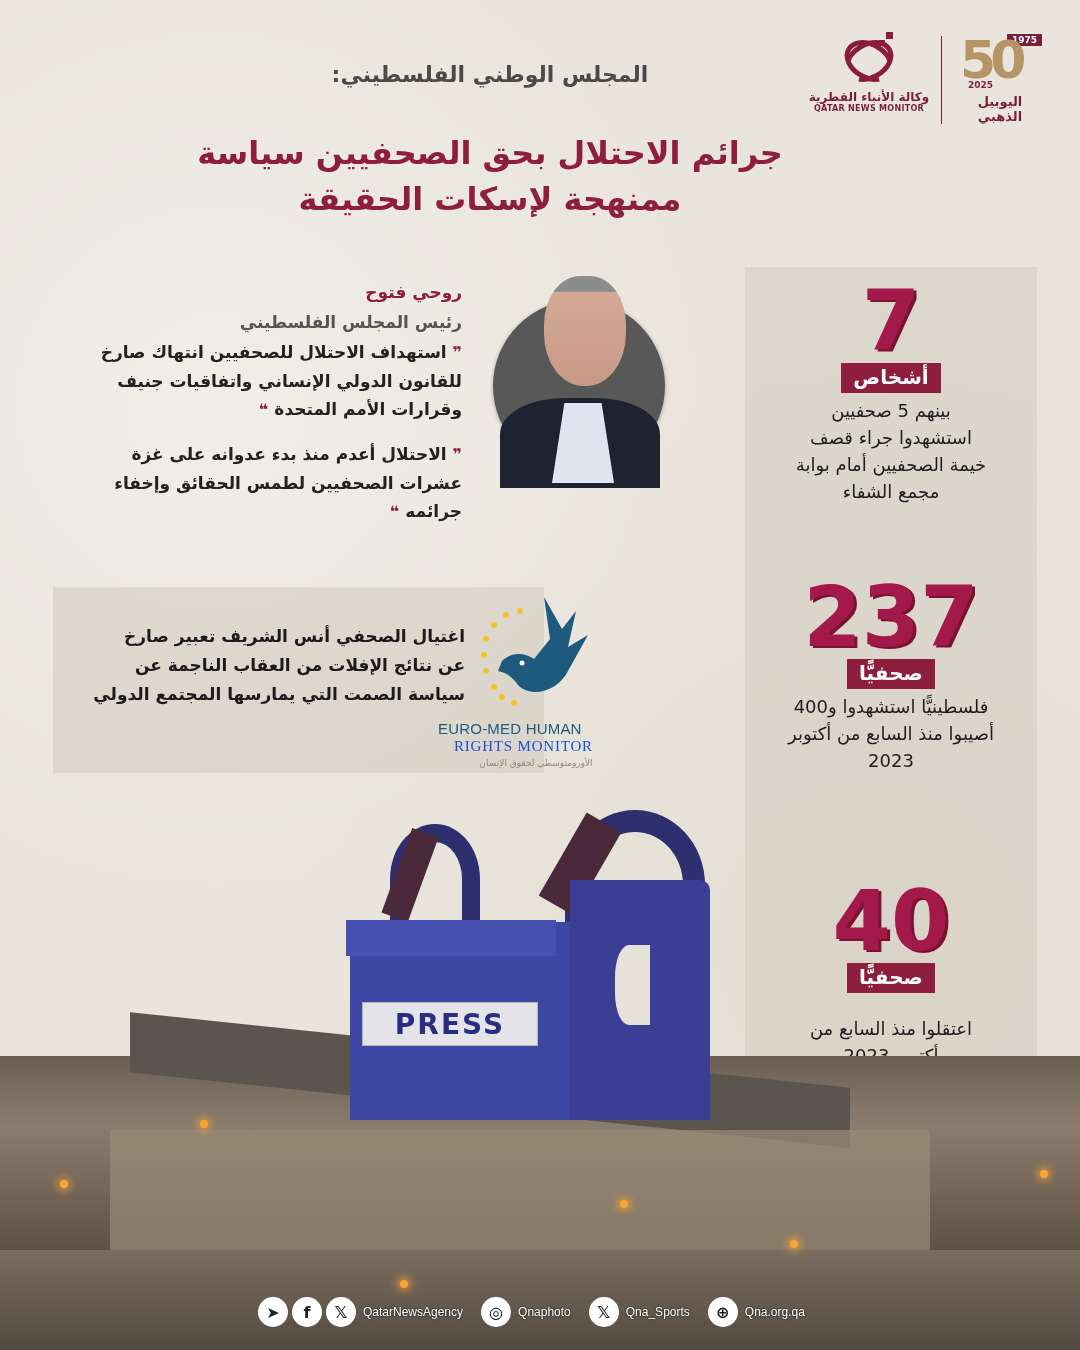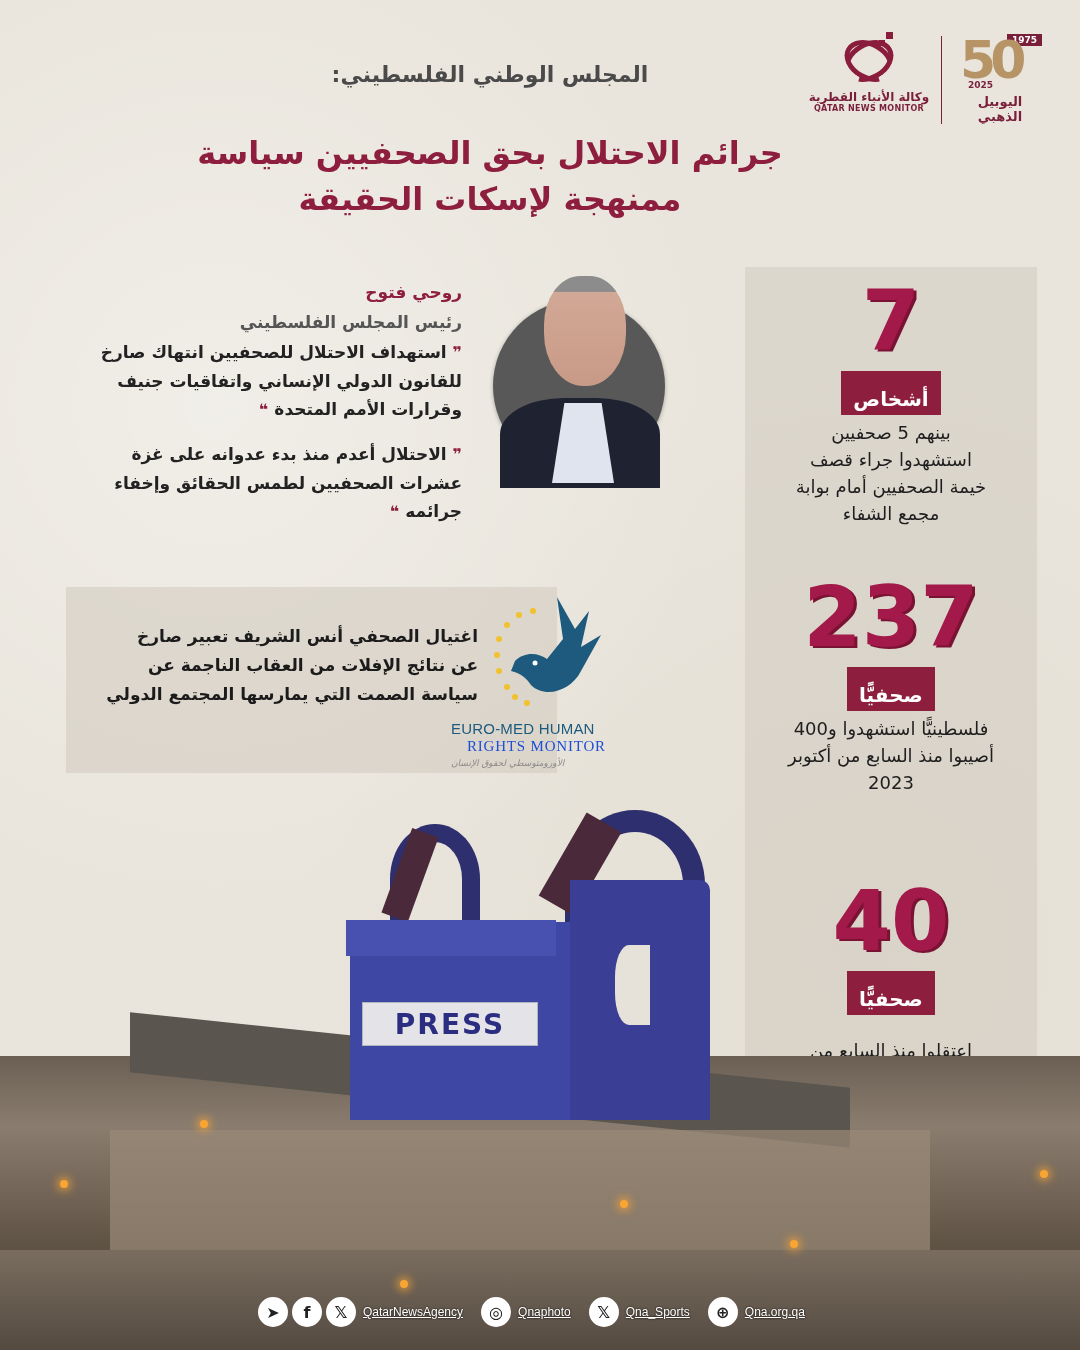--- a/index.html
+++ b/index.html
@@ -33,46 +33,46 @@
   .qna .name-en { font-size: 8px; font-weight: bold; color: #7a1f3a; letter-spacing: 0.3px; }
 
   
   .kicker { top: 62px; left: 200px; width: 580px; text-align: center; font-size: 22px; font-weight: bold; color: #4a4a4a; direction: rtl; }
   .headline { top: 130px; left: 150px; width: 680px; text-align: center; font-size: 32px; font-weight: bold; color: #8e1e3e; line-height: 46px; direction: rtl; }
 
   
   .stats-panel { top: 267px; left: 745px; width: 292px; height: 883px; background: rgba(205,198,186,0.45); }
   .stat { position: absolute; left: 0; width: 292px; text-align: center; }
   .stat .num { font-size: 84px; font-weight: bold; color: #a3194a; line-height: 1; text-shadow: 3px 2px 0 #7a1233; font-family: "DejaVu Sans", sans-serif; }
-  .stat .tag { display: inline-block; background: #8e1e3e; color: #fff; font-size: 20px; font-weight: bold; padding: 16px 12px 4px; margin-top: 8px; direction: rtl; min-width: 84px; }
+  .stat .tag { display: inline-block; background: #8e1e3e; color: #fff; font-size: 20px; font-weight: bold; padding: 2px 12px 4px; margin-top: 0; direction: rtl; min-width: 84px; }
   .stat .desc { font-size: 18px; color: #1e1e1e; line-height: 27px; margin-top: 4px; direction: rtl; }
 
   
   .portrait { top: 268px; left: 490px; width: 180px; height: 215px; }
   .portrait .circle { position: absolute; left: 3px; top: 32px; width: 172px; height: 172px; border-radius: 50%; background: #585858; overflow: hidden; box-shadow: 0 1px 4px rgba(0,0,0,0.3); }
   .portrait .head { position: absolute; left: 54px; top: 8px; width: 82px; height: 110px; border-radius: 44% 44% 48% 48%; background: linear-gradient(180deg, #8c8c8c 0, #8c8c8c 14%, #d2a896 15%, #c79a86 100%); }
   .portrait .body { position: absolute; left: 10px; top: 130px; width: 160px; height: 90px; border-radius: 40% 40% 0 0; background: #1f2331; }
   .portrait .shirt { position: absolute; left: 62px; top: 135px; width: 62px; height: 80px; background: #dfe4ef; clip-path: polygon(20% 0, 80% 0, 100% 100%, 0 100%); }
 
   
   .quote-block { top: 282px; left: 96px; width: 366px; text-align: right; direction: rtl; }
   .quote-block .person { font-size: 17px; font-weight: bold; color: #8e1e3e; }
   .quote-block .role { font-size: 17px; font-weight: bold; color: #555; margin-top: 10px; }
   .quote-block .quote { font-size: 17px; font-weight: bold; color: #222; line-height: 28px; margin-top: 6px; }
   .quote-block .quote + .quote { margin-top: 16px; }
   .qmark { color: #8e1e3e; font-weight: bold; font-size: 16px; }
 
   
-  .euromed-panel { top: 587px; left: 53px; width: 491px; height: 186px; background: rgba(205,198,186,0.5); margin-left: 13px; }
+  .euromed-panel { top: 587px; left: 53px; width: 491px; height: 186px; background: rgba(205,198,186,0.5); }
   .euromed-panel .statement { position: absolute; top: 35px; left: 40px; width: 372px; text-align: right; direction: rtl; font-size: 17px; font-weight: bold; color: #1b1b1b; line-height: 29px; }
   .euromed-logo { position: absolute; top: 8px; left: 385px; width: 200px; height: 176px; text-align: left; }
   .euromed-logo .emblem { position: absolute; left: 34px; top: 0; width: 120px; height: 120px; }
   .euromed-logo .en1 { position: absolute; left: 0; top: 125px; font-size: 15px; color: #1d5a7e; font-family: "Liberation Sans", sans-serif; letter-spacing: 0.2px; }
   .euromed-logo .en2 { position: absolute; left: 16px; top: 143px; font-size: 15px; color: #1d4ed8; font-family: Liberation Serif, serif; letter-spacing: 0.8px; }
-  .euromed-logo .ar { position: absolute; left: 0; top: 163px; width: 196px; font-size: 9px; color: #8a8a8a; direction: rtl; text-align: left; font-style: italic; }
+  .euromed-logo .ar { position: absolute; left: 0; top: 163px; width: 196px; font-size: 9px; color: #8a8a8a; direction: rtl; text-align: center; }
 
   
   .ruins { top: 1030px; left: 0; width: 1080px; height: 320px; background:
     linear-gradient(180deg, transparent 0, transparent 8%, #6b5f54 8%, #8a7d6f 30%, #6e6052 55%, #4f4639 80%, #3e3730 100%); }
   .ruins .roof { position: absolute; left: 130px; top: 20px; width: 720px; height: 60px; background: #5a554e; transform: skewY(6deg); }
   .ruins .wall { position: absolute; left: 110px; top: 100px; width: 820px; height: 140px; background: #9a8a78; opacity: 0.7; }
   .ruins .rubble { position: absolute; left: 0; top: 220px; width: 1080px; height: 100px; background: linear-gradient(180deg, #7a6d60, #544a40); }
   .ember { position: absolute; width: 8px; height: 8px; border-radius: 50%; background: #f8a534; box-shadow: 0 0 8px 3px rgba(248,165,52,0.7); }
 
   .vest { top: 810px; left: 350px; width: 360px; height: 310px; }
@@ -82,21 +82,21 @@
   .vest .band2 { position: absolute; left: 210px; top: 6px; width: 40px; height: 96px; background: #4a2a3a; transform: rotate(30deg); }
   .vest .front { position: absolute; left: 0; top: 112px; width: 220px; height: 198px; background: #3f47a4; }
   .vest .flap { position: absolute; left: -4px; top: 110px; width: 210px; height: 36px; background: #4850b0; }
   .vest .side { position: absolute; left: 220px; top: 70px; width: 140px; height: 240px; background: #3a3f95; border-radius: 0 10px 0 0; }
   .vest .hole { position: absolute; left: 265px; top: 135px; width: 35px; height: 80px; background: #e6e2d9; border-radius: 40% 0 0 40%; }
   .vest .label { position: absolute; left: 12px; top: 152px; width: 176px; height: 44px; background: #e4e4e8; border: 1px solid #b4b4c0; text-align: center; font-family: "DejaVu Sans", sans-serif; font-weight: bold; font-size: 28px; color: #2b2e80; letter-spacing: 2px; line-height: 44px; margin-top: 40px; }
 
   
   .footer { top: 1290px; left: 258px; height: 44px; display: flex; align-items: center; gap: 4px; }
   .soc-icon { width: 30px; height: 30px; border-radius: 50%; background: #fff; color: #222; display: inline-flex; align-items: center; justify-content: center; font-size: 16px; font-weight: bold; font-family: "DejaVu Sans", sans-serif; }
-  .soc-label { color: #fff; font-size: 12px; font-family: "Liberation Sans", sans-serif; margin: 0 14px 0 3px; text-shadow: 0 0 2px #000; text-decoration: underline; }
+  .soc-label { color: #fff; font-size: 12px; font-family: "Liberation Sans", sans-serif; margin: 0 14px 0 3px; text-shadow: 0 0 2px #000; }
 </style>
 </head>
 <body>
 
 <div class="abs logos">
   <div class="jubilee">
     <span class="year-tag">1975</span>
     <span class="fifty">50</span>
     <span class="end-year">2025</span>
     <span class="label">اليوبيل الذهبي</span>

